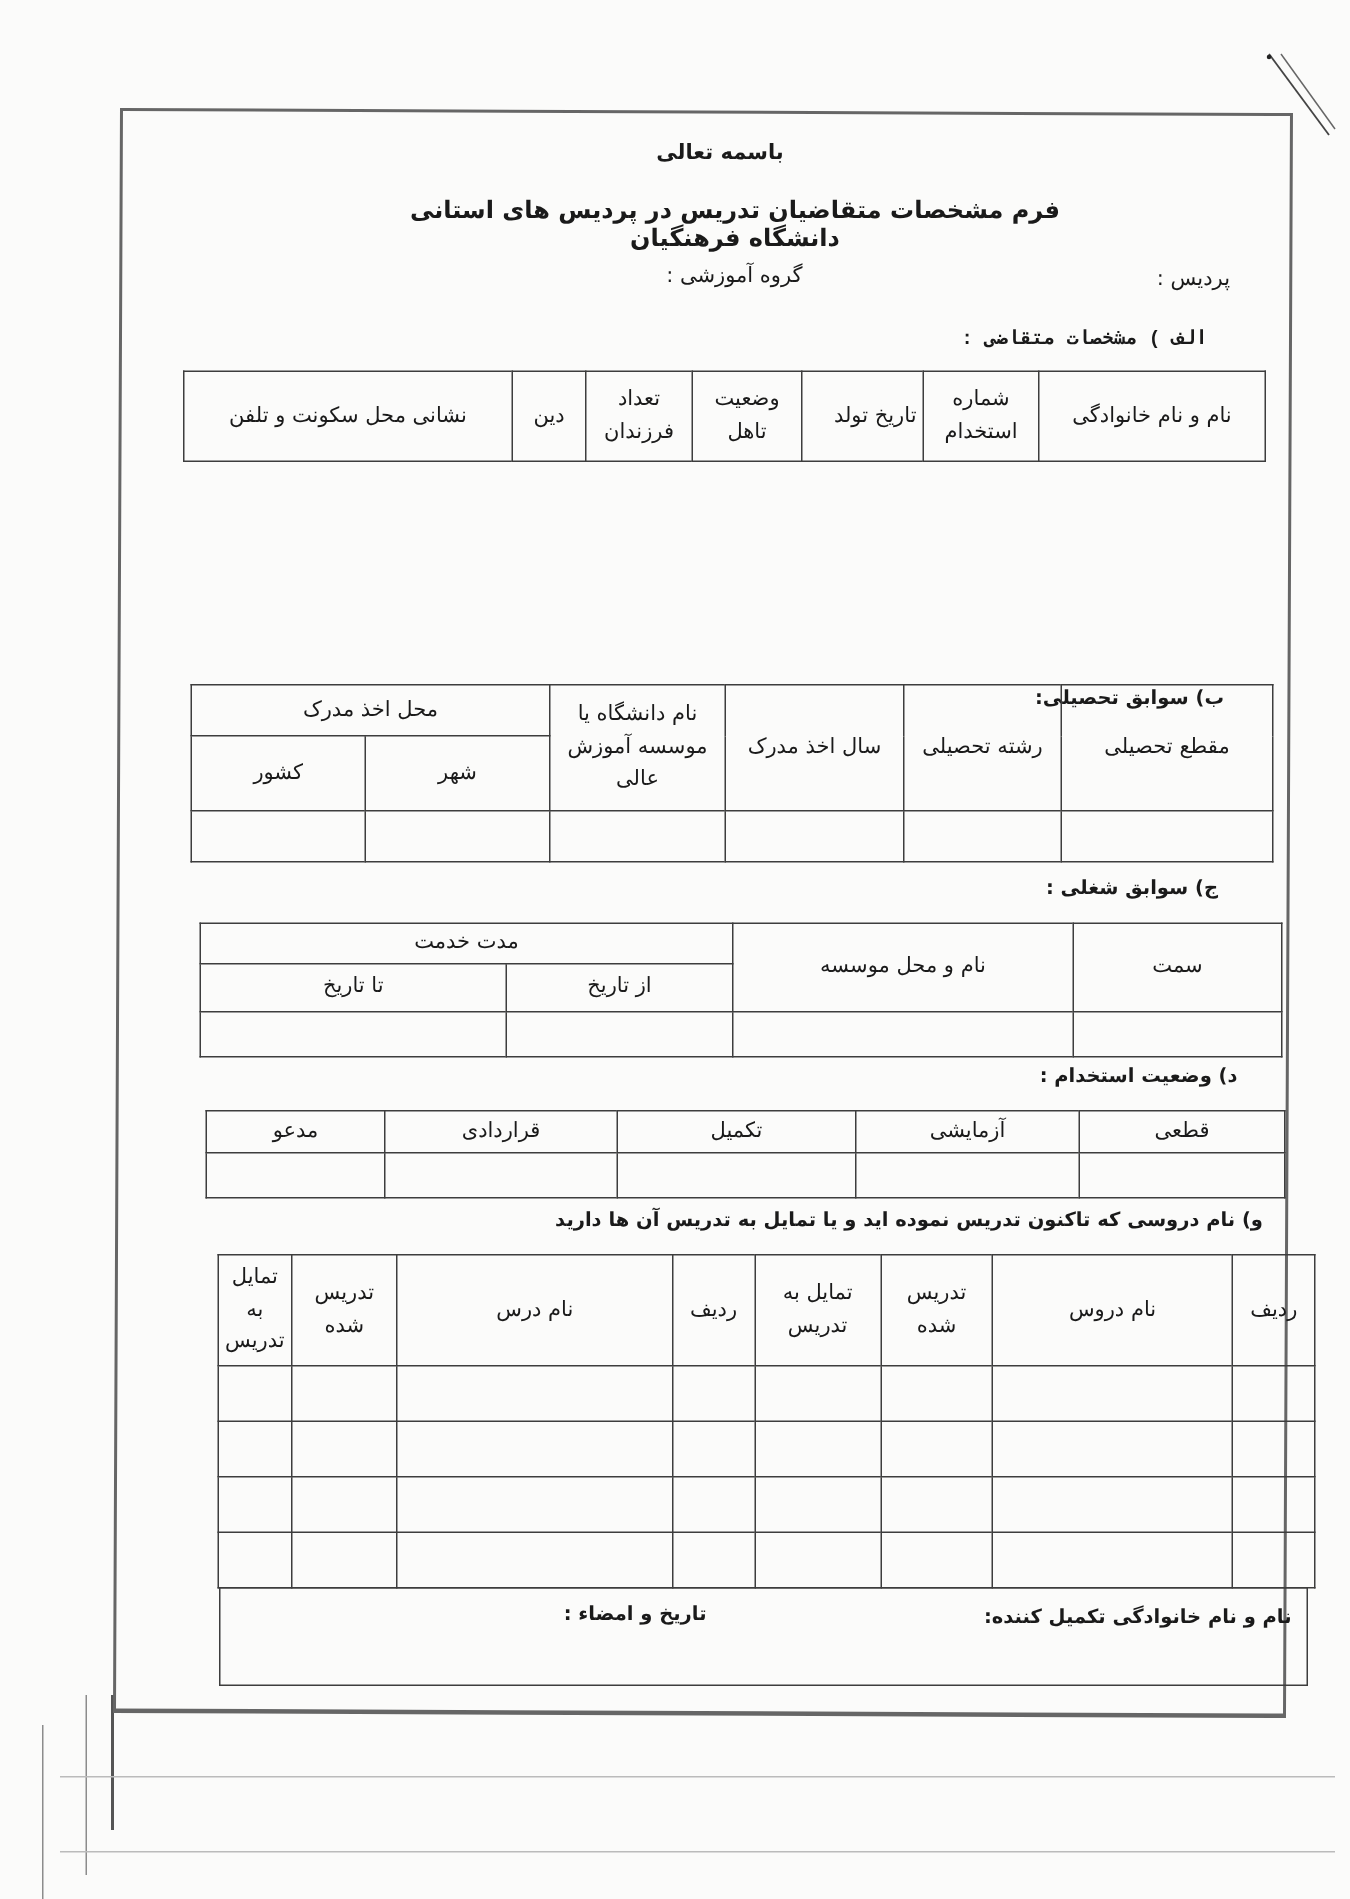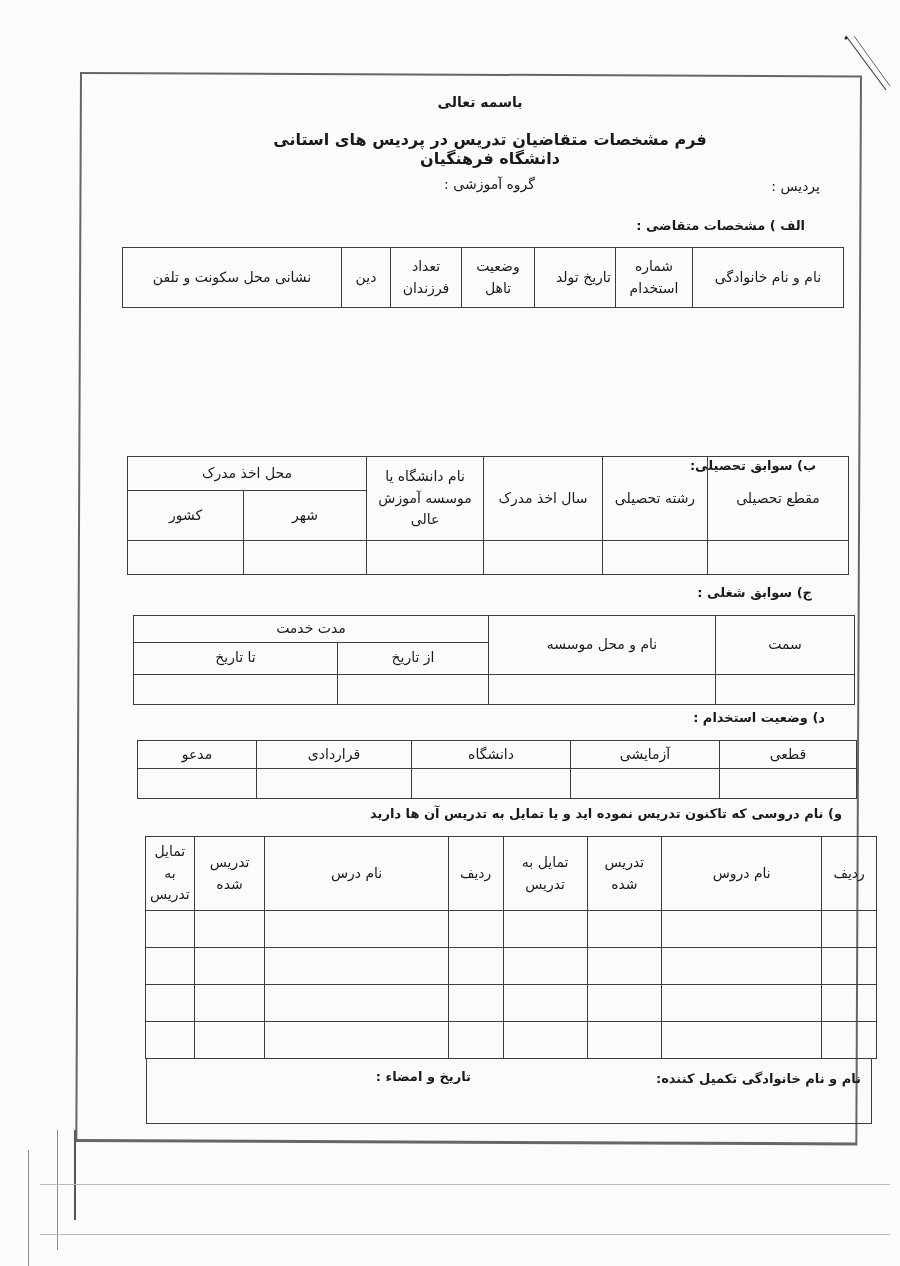--- a/index.html
+++ b/index.html
@@ -115,21 +115,21 @@
 </svg>
 
 <div class="page-frame"></div>
 
 <div class="abs basmala">باسمه تعالی</div>
 <div class="abs title">فرم مشخصات متقاضیان تدریس در پردیس های استانی دانشگاه فرهنگیان</div>
 
 <div class="abs label" style="top:178px; right:80px;">پردیس :</div>
 <div class="abs label" style="top:176px; right:365px;">گروه آموزشی :</div>
 
-<div class="abs section-heading" style="top:218px; right:95px;">الف ) مشخصات متقاضی :</div>
+<div class="abs section-heading" style="top:218px; right:95px;font-family:Liberation Mono, monospace;">الف ) مشخصات متقاضی :</div>
 
 <table class="form-table" style="left:122px; top:247px; width:722px;">
   <tbody>
       <tr style="height:60px;">
     <th style="width:142px;">نام و نام خانوادگی</th>
     <th style="width:68px;">شماره استخدام</th>
     <th style="width:72px;text-align:right;">تاریخ تولد</th>
     <th style="width:64px;">وضعیت تاهل</th>
     <th style="width:62px;">تعداد فرزندان</th>
     <th style="width:40px;">دین</th>
@@ -186,21 +186,21 @@
 </tbody>
   </table>
 
 <div class="abs section-heading" style="top:710px; right:75px;">د) وضعیت استخدام :</div>
 
 <table class="form-table" style="left:137px; top:740px; width:720px;">
   <tbody>
       <tr style="height:28px;">
     <th style="width:128px;">قطعی</th>
     <th style="width:140px;">آزمایشی</th>
-    <th style="width:150px;">دانشگاه</th>
+    <th style="width:150px;">تکمیل</th>
     <th style="width:146px;">قراردادی</th>
     <th>مدعو</th>
   </tr>
   <tr style="height:30px;">
     <td></td>
     <td></td>
     <td></td>
     <td></td>
     <td></td>
   </tr>

